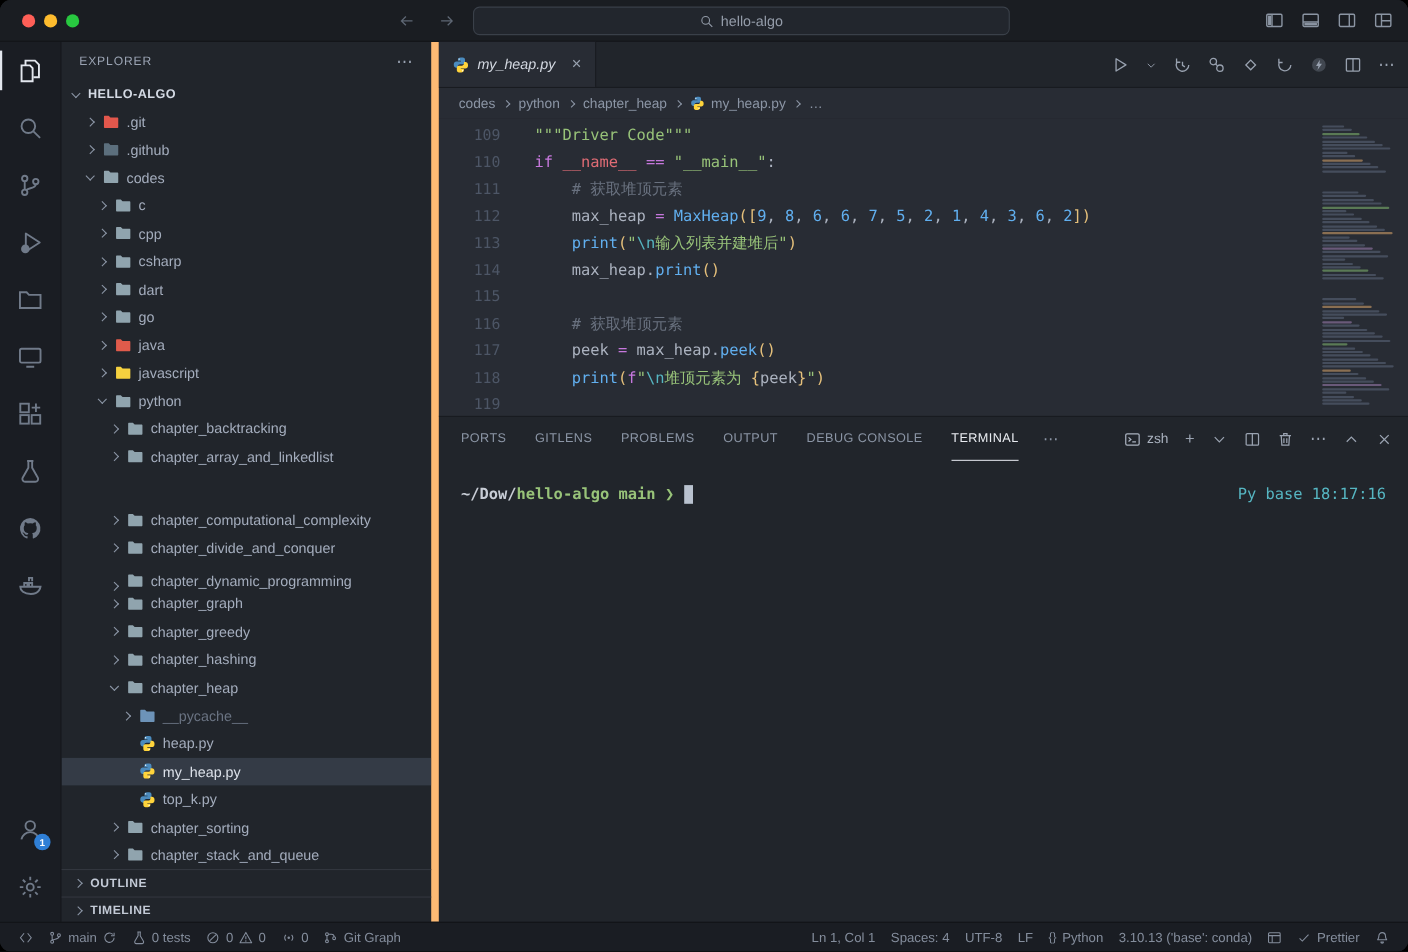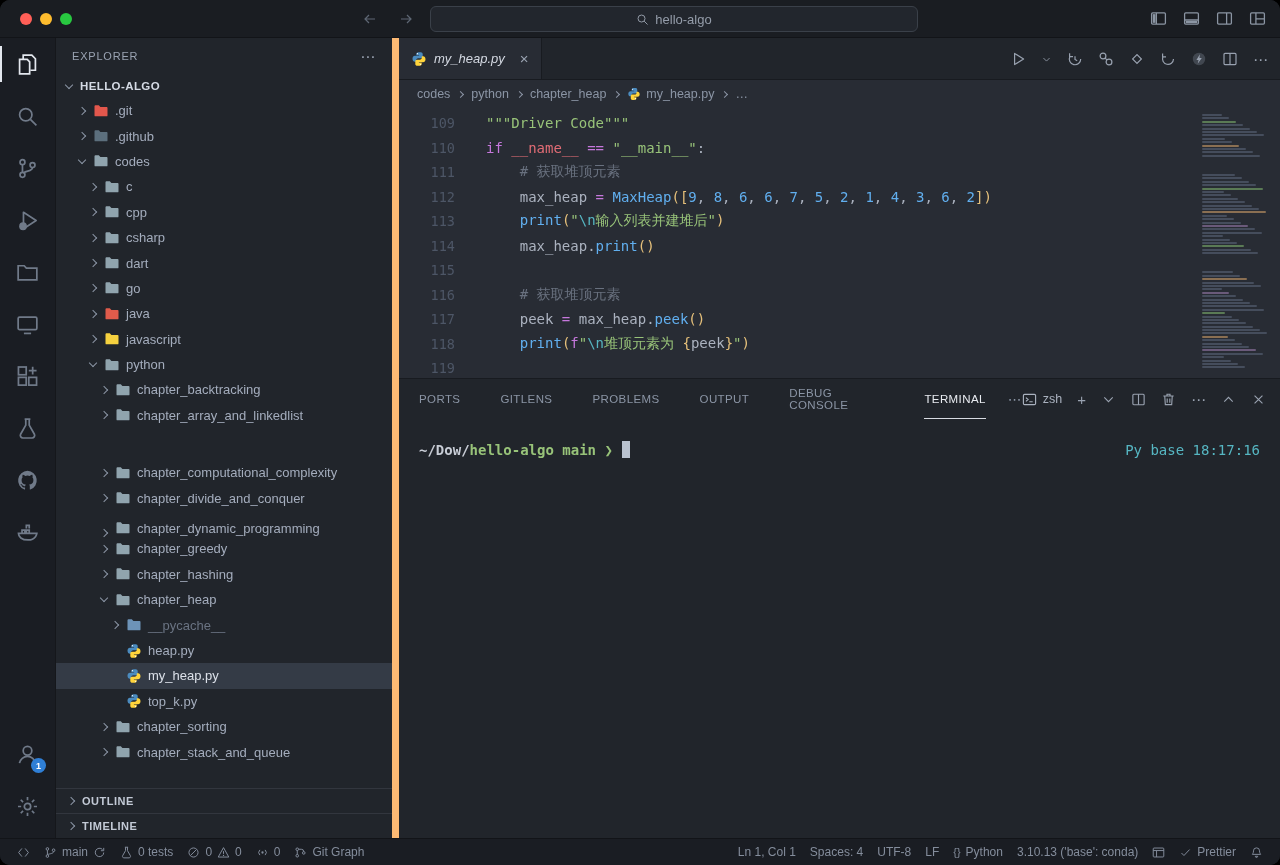--- a/index.html
+++ b/index.html
@@ -68,21 +68,21 @@
   .code-text{padding-left:31px}
   .tk-s{color:#98c379}.tk-e{color:#56b6c2}.tk-k{color:#c678dd}.tk-m{color:#e06c75}
   .tk-f{color:#61afef}.tk-n{color:#61afef}.tk-c{color:#69717f}.tk-d{color:#abb2bf}.tk-b1{color:#e5c07b}
   .minimap{position:absolute;top:6px;right:10px;width:68px;display:flex;flex-direction:column;align-items:flex-start}
   .mm-line{height:2px;margin-bottom:1.4px;border-radius:1px}
   .mm-gap{height:8px}
 
   
   .panel{height:460px;background:#21252b;border-top:1px solid #181b20;display:flex;flex-direction:column;flex:none}
   .panel-header{height:40px;display:flex;align-items:center;padding:0 14px;flex:none;position:relative}
-  .panel-tabs{display:flex;gap:40px;margin-left:6px}
+  .panel-tabs{display:flex;gap:26px;margin-left:6px}
   .panel-tab{color:#8b95a5;font-size:11.5px;letter-spacing:.4px;height:40px;display:flex;align-items:center;cursor:pointer;border-bottom:1px solid transparent}
   .panel-tab.active{color:#e8ebf0;border-bottom:1px solid #d7dbe2}
   .panel-more{color:#8b95a5;margin-left:22px;font-size:14px;cursor:pointer}
   .panel-controls{margin-left:auto;display:flex;align-items:center;gap:15px;color:#9aa3b1}
   .panel-controls .icon svg{width:15px;height:15px}
   .shell-select{display:flex;align-items:center;gap:6px;color:#aab2bf;font-size:12.5px;cursor:pointer}
   .txt-icon{font-style:normal;font-size:15px;line-height:1}
   .terminal{flex:1;padding:22px 20px 0 20px;font-family:"DejaVu Sans Mono","Liberation Mono",monospace;font-size:14px}
   .term-line{display:flex;align-items:flex-end}
   .term-cursor{display:inline-block;width:8px;height:17px;background:#b9c2cf;margin-left:9px}
@@ -413,20 +413,29 @@
             <span class="tree-label">chapter_divide_and_conquer</span>
           </div>
           <div class="tree-row" style="padding-left: 43px; align-items: flex-end;">
             <span class="chev"></span>
             <span class="icon">
               <svg viewBox="0 0 16 16">
                 <path d="M1.5 3.2c0-.5.4-.9.9-.9h3.4l1.6 1.6h6.2c.5 0 .9.4.9.9v7.6c0 .5-.4.9-.9.9H2.4c-.5 0-.9-.4-.9-.9z" fill="#90a4ae"></path>
               </svg>
             </span>
             <span class="tree-label">chapter_dynamic_programming</span>
+          </div>
+          <div class="tree-row" style="padding-left: 43px;">
+            <span class="chev"></span>
+            <span class="icon">
+              <svg viewBox="0 0 16 16">
+                <path d="M1.5 3.2c0-.5.4-.9.9-.9h3.4l1.6 1.6h6.2c.5 0 .9.4.9.9v7.6c0 .5-.4.9-.9.9H2.4c-.5 0-.9-.4-.9-.9z" fill="#90a4ae"></path>
+              </svg>
+            </span>
+            <span class="tree-label">chapter_graph</span>
           </div>
           <div class="tree-row" style="padding-left: 43px;">
             <span class="chev"></span>
             <span class="icon">
               <svg viewBox="0 0 16 16">
                 <path d="M1.5 3.2c0-.5.4-.9.9-.9h3.4l1.6 1.6h6.2c.5 0 .9.4.9.9v7.6c0 .5-.4.9-.9.9H2.4c-.5 0-.9-.4-.9-.9z" fill="#90a4ae"></path>
               </svg>
             </span>
             <span class="tree-label">chapter_greedy</span>
           </div>

